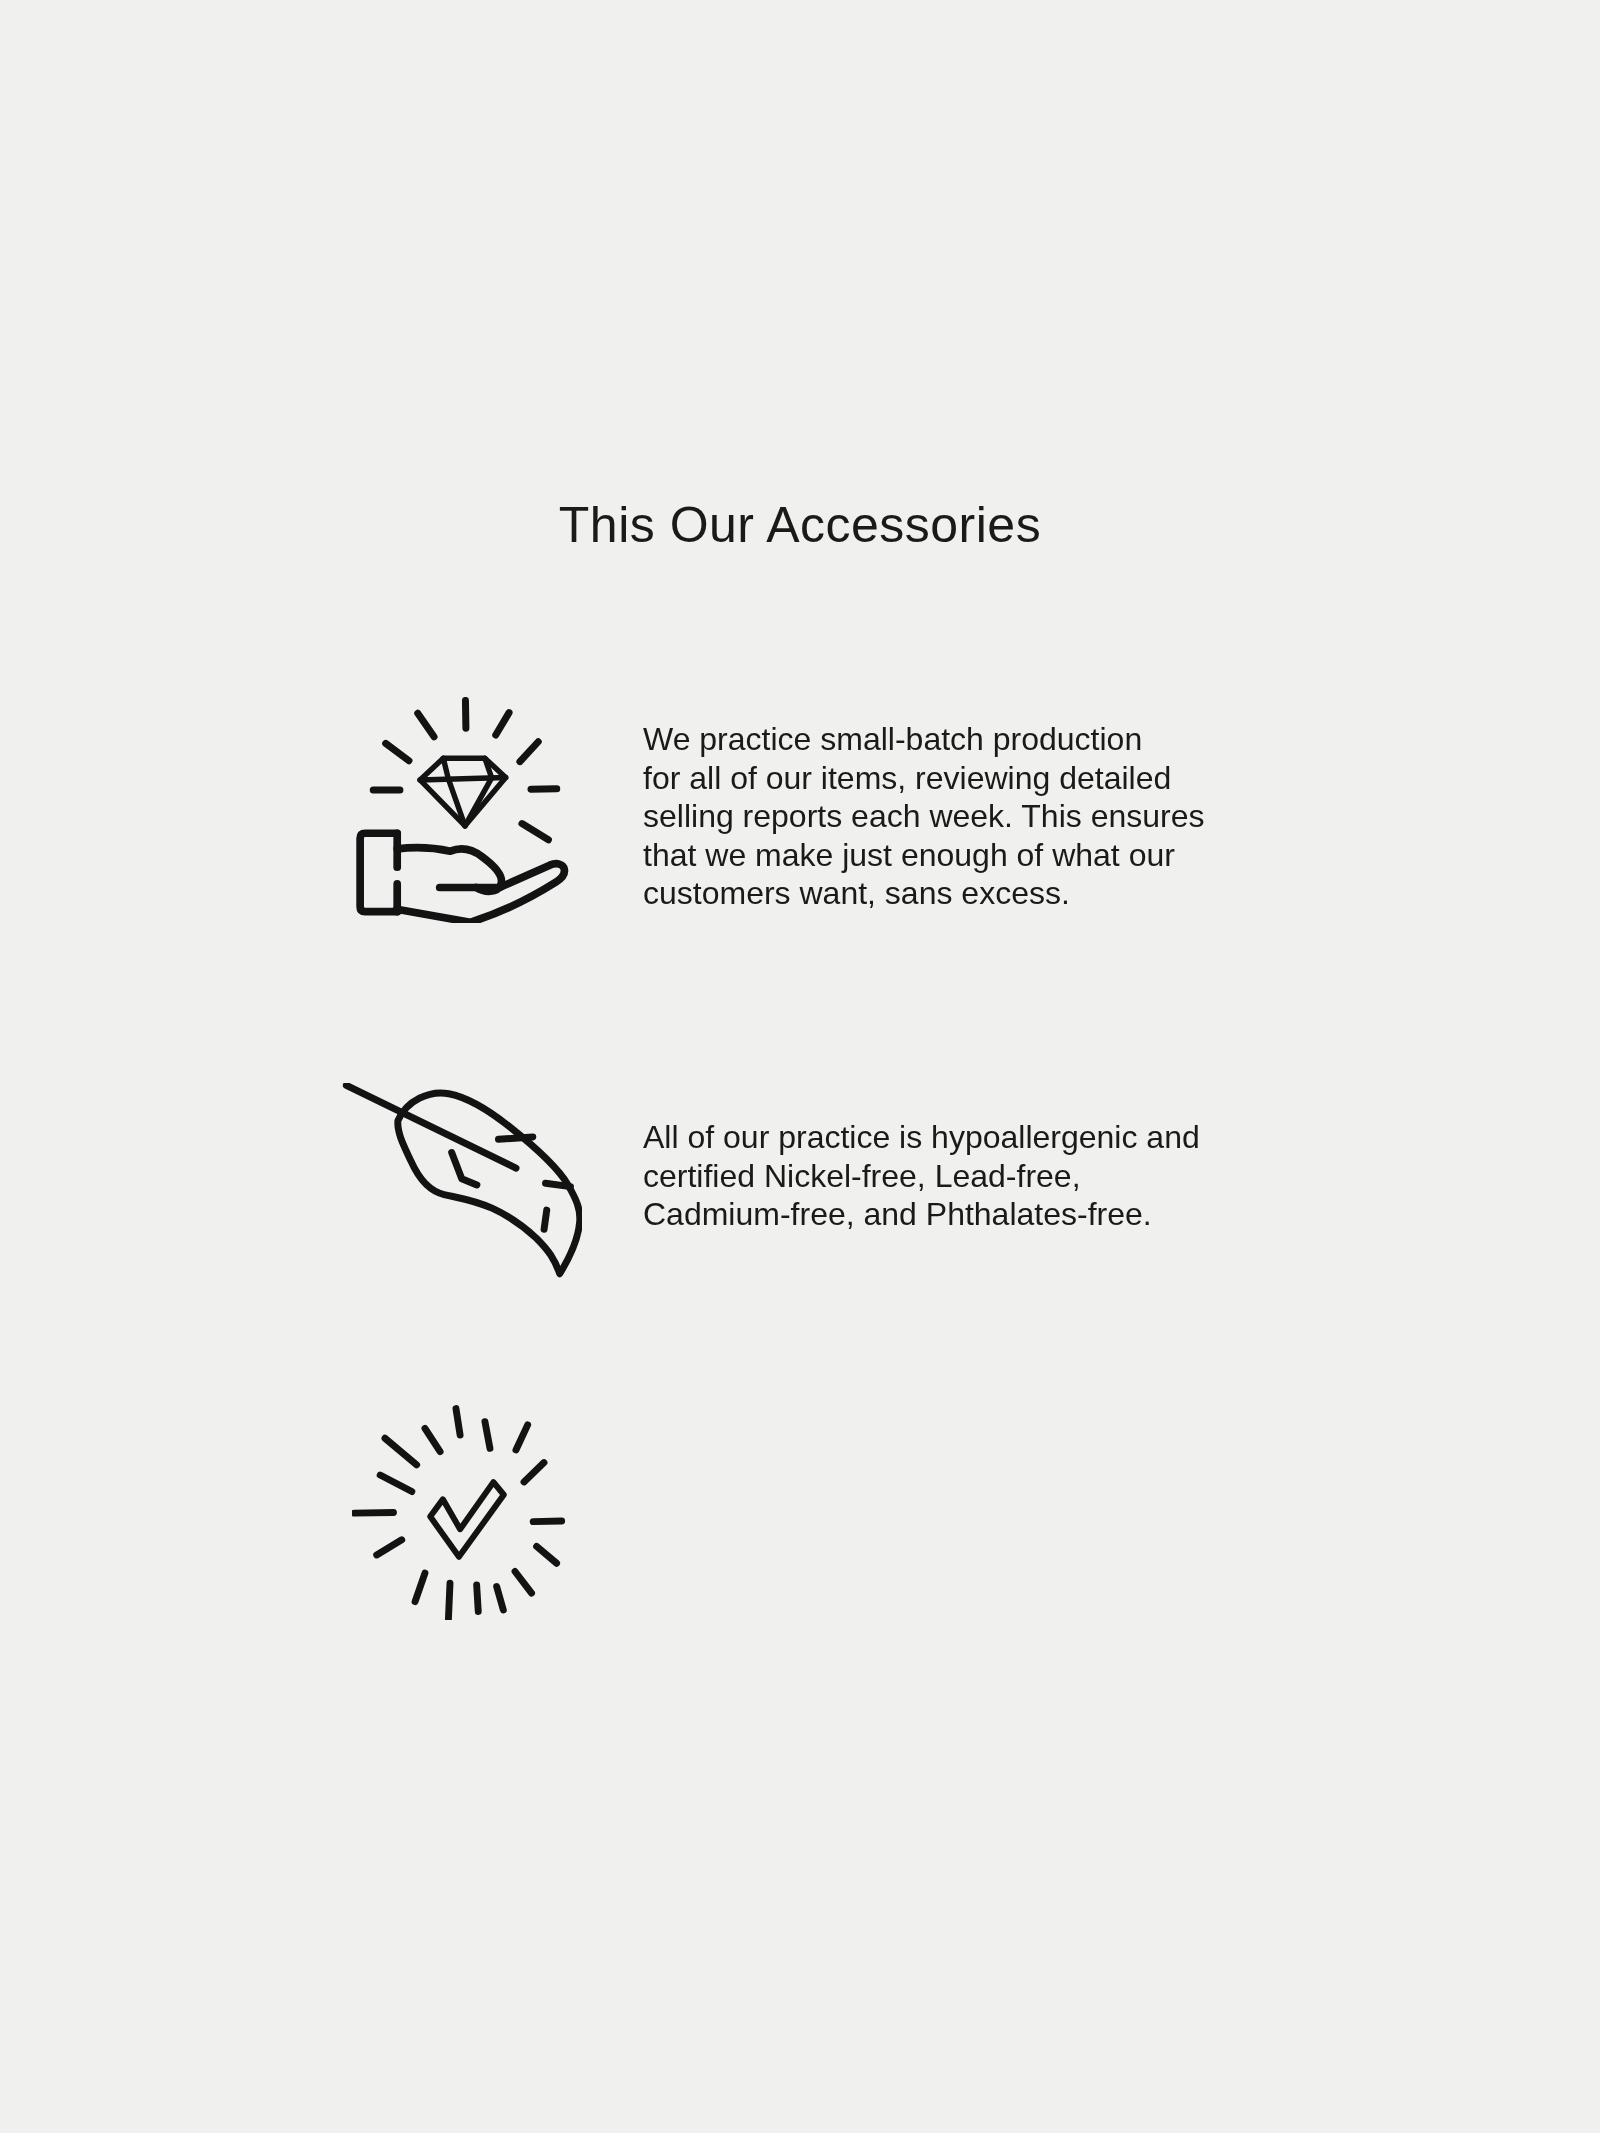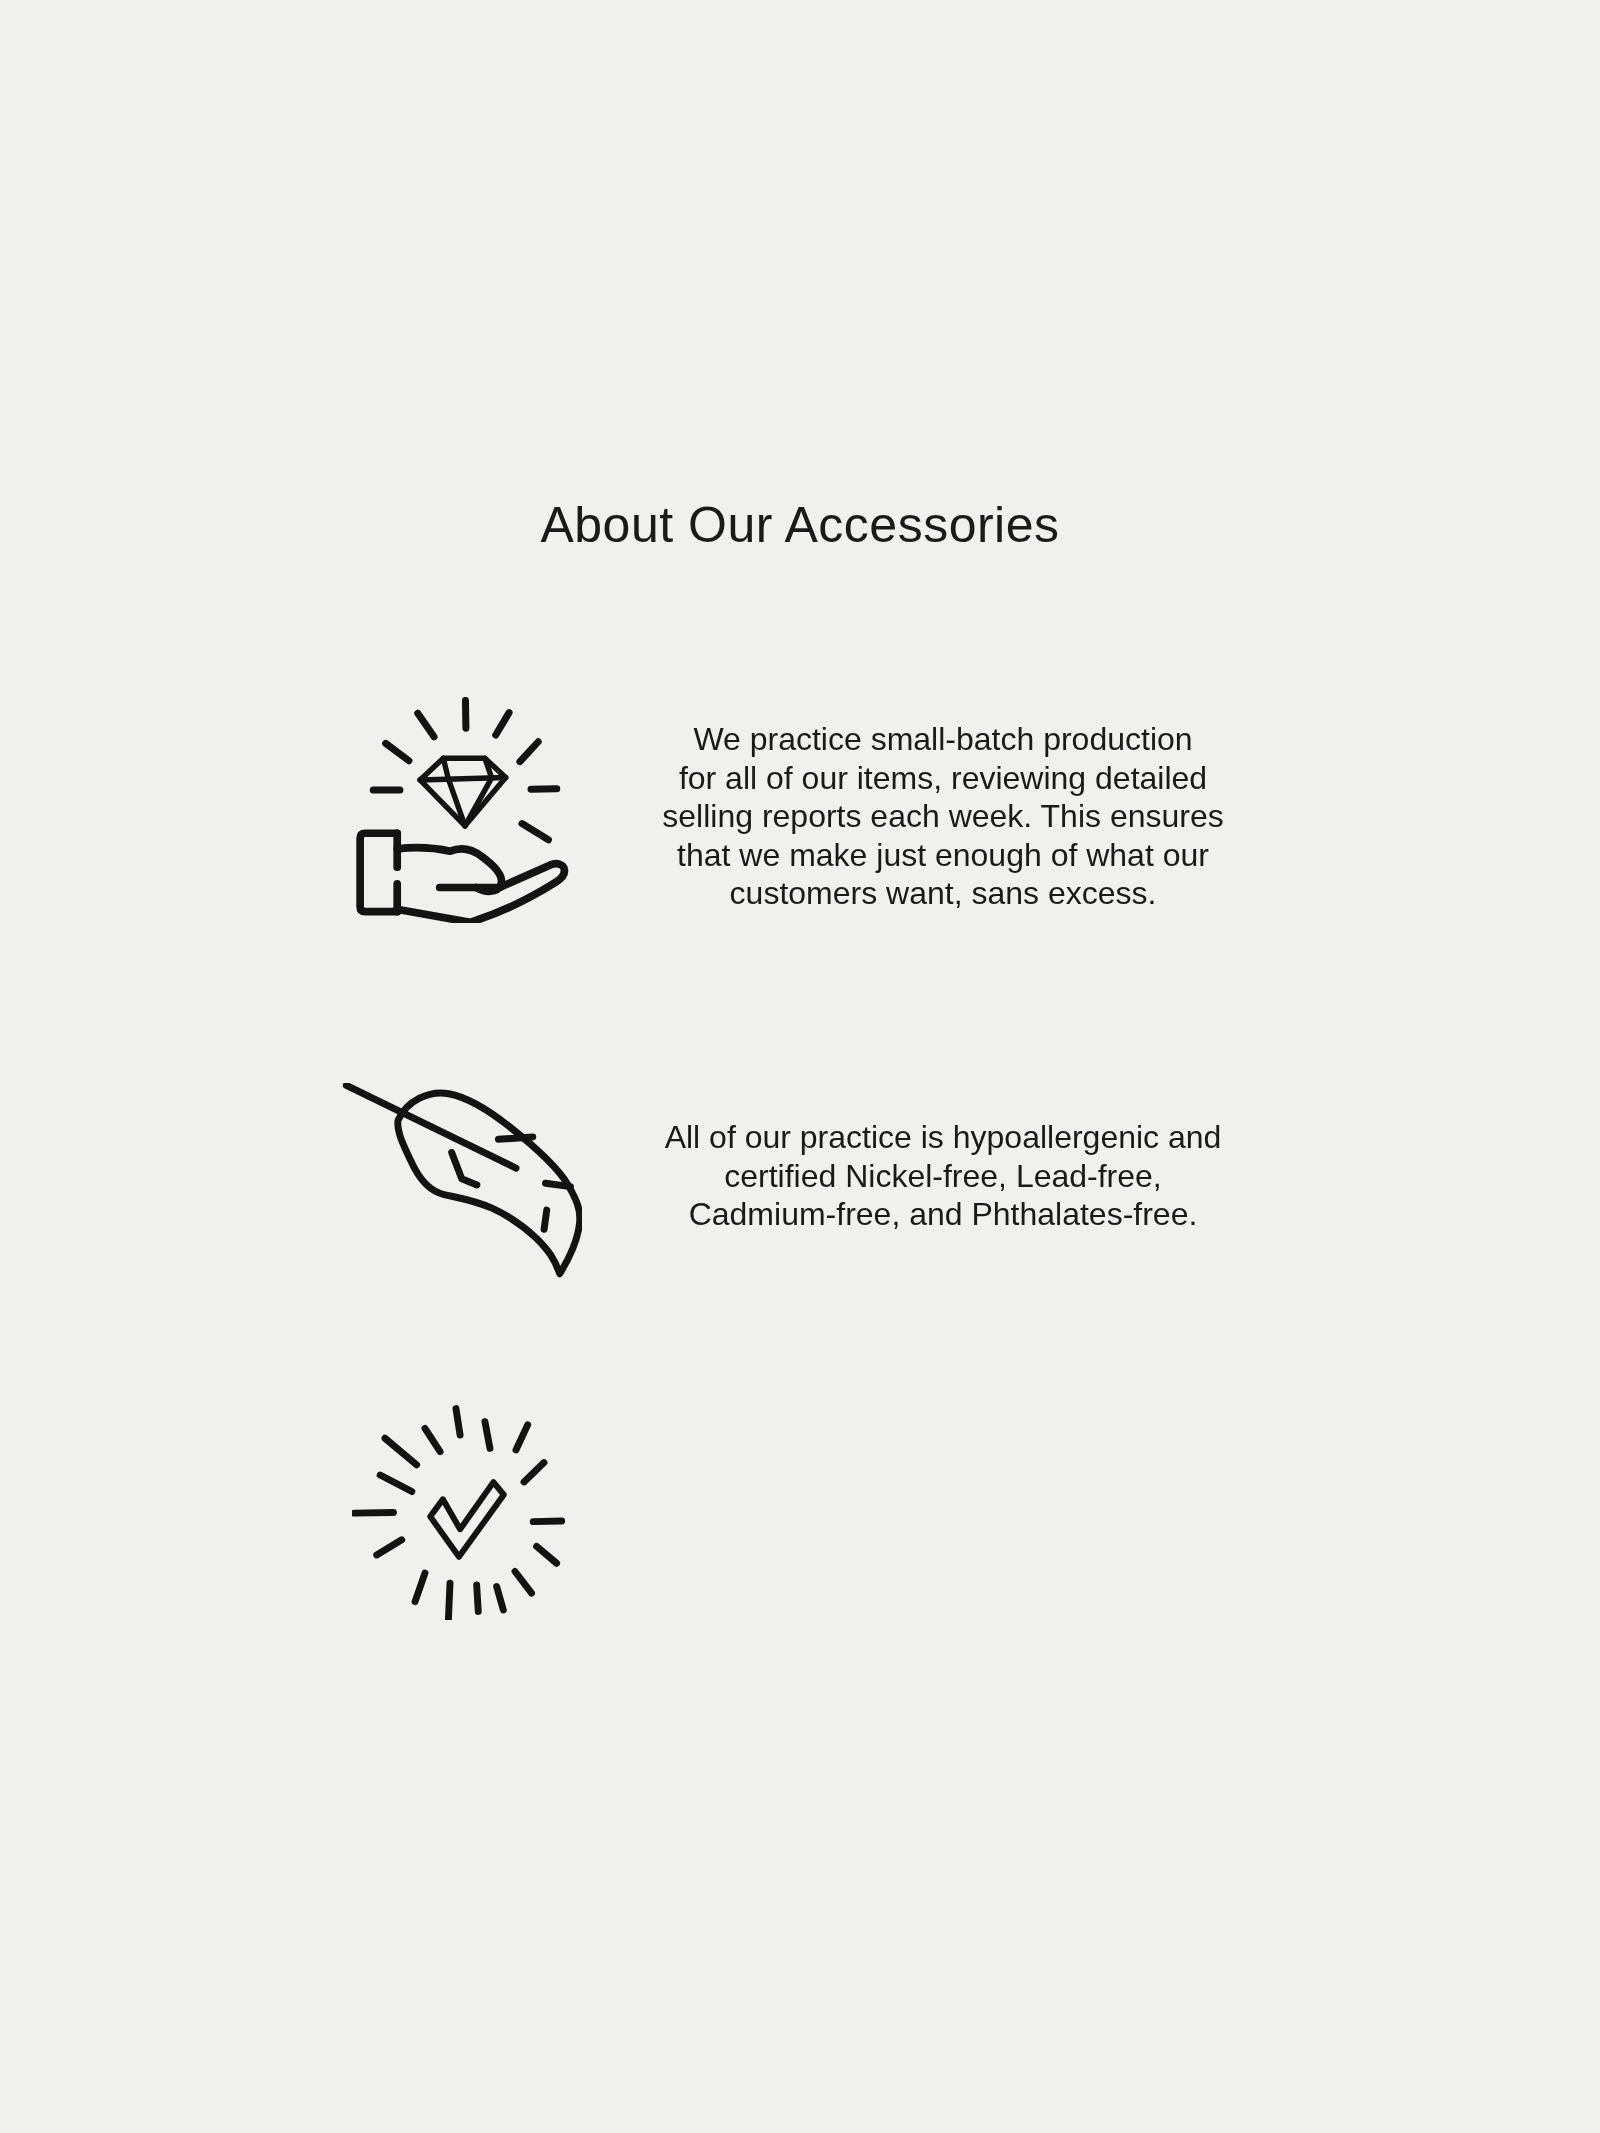--- a/index.html
+++ b/index.html
@@ -37,42 +37,41 @@
   .feature-text {
     position: absolute;
     left: 643px;
     width: 600px;
     margin: 0;
     font-size: 32px;
     line-height: 38.5px;
     font-weight: 400;
     color: var(--text);
     white-space: pre-line;
-    text-align: center;
   }
   .text-1 { top: 720px; }
   .text-2 { top: 1118px; }
   .text-3 { top: 1470px; }
   .icon { position: absolute; display: block; }
   .icon-1 { left: 352px; top: 697px;  width: 226px; height: 226px; }
   .icon-2 { left: 342px; top: 1083px; width: 240px; height: 200px; }
   .icon-3 { left: 352px; top: 1404px; width: 230px; height: 216px; }
   .icon path, .icon line, .icon polyline {
     fill: none;
     stroke: var(--icon);
     stroke-linecap: round;
     stroke-linejoin: round;
   }
 </style>
 </head>
 <body>
 
 <div class="page">
 
-  <h1 class="title">About Our Accessories</h1>
+  <h1 class="title">This Our Accessories</h1>
 
   <svg class="icon icon-1" viewBox="0 0 100 100" aria-hidden="true">
 
     <g stroke-width="3.1">
       <path d="M50.2,1.5 L50.4,13.8"></path>
       <path d="M29.1,7.2 L36.3,17.6"></path>
       <path d="M69.5,6.9 L63.6,16.8"></path>
       <path d="M14.9,20.5 L25.2,28.2"></path>
       <path d="M82.4,19.8 L74.3,28.6"></path>
       <path d="M9.4,41.2 L21.2,41.2"></path>

